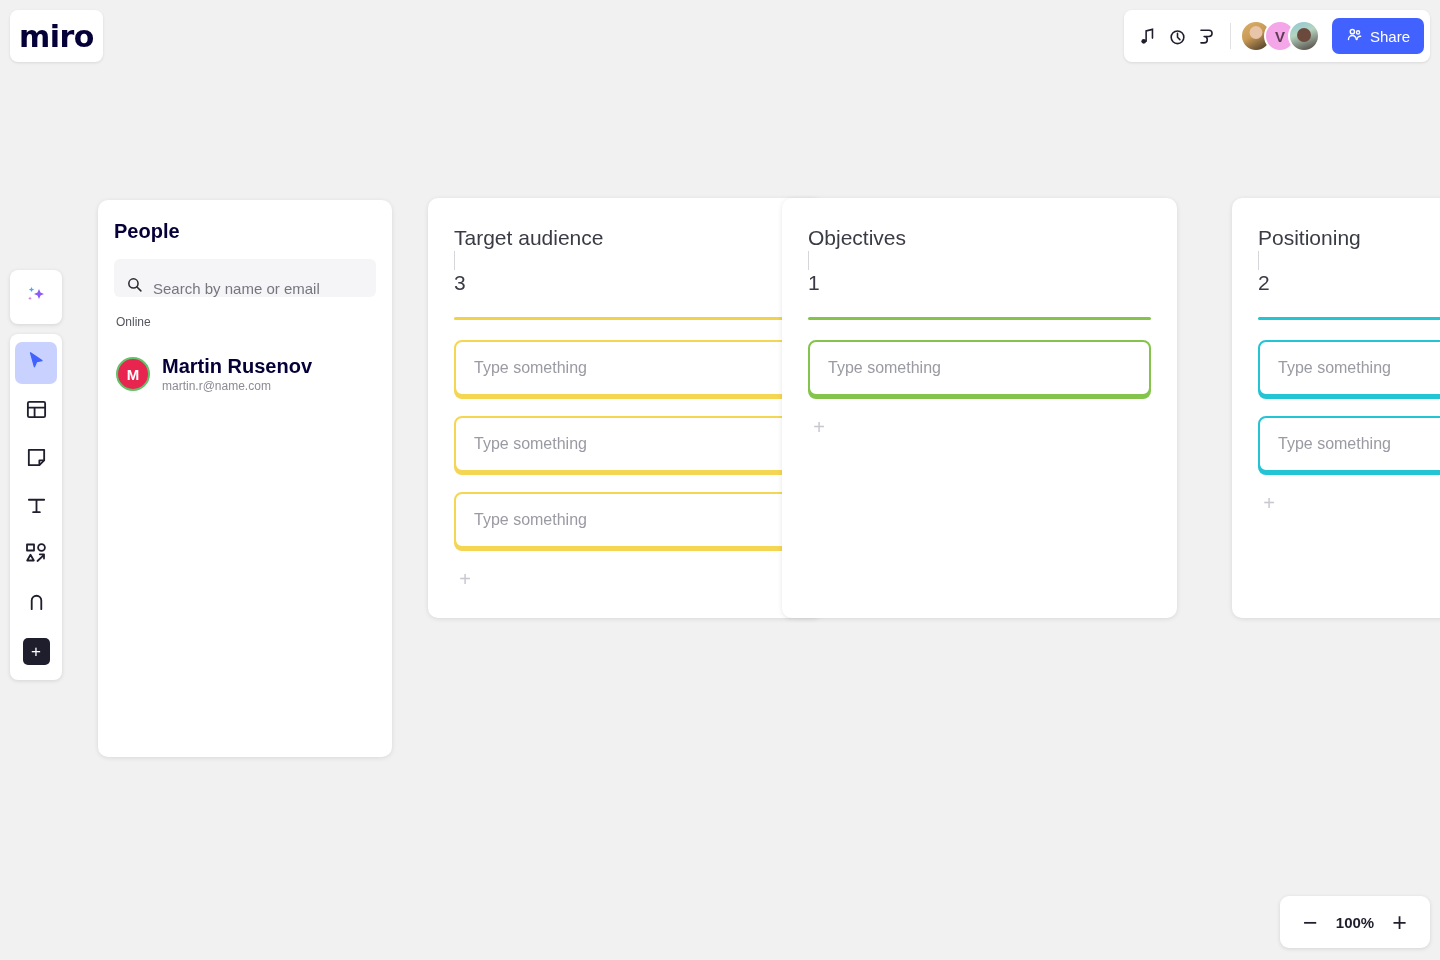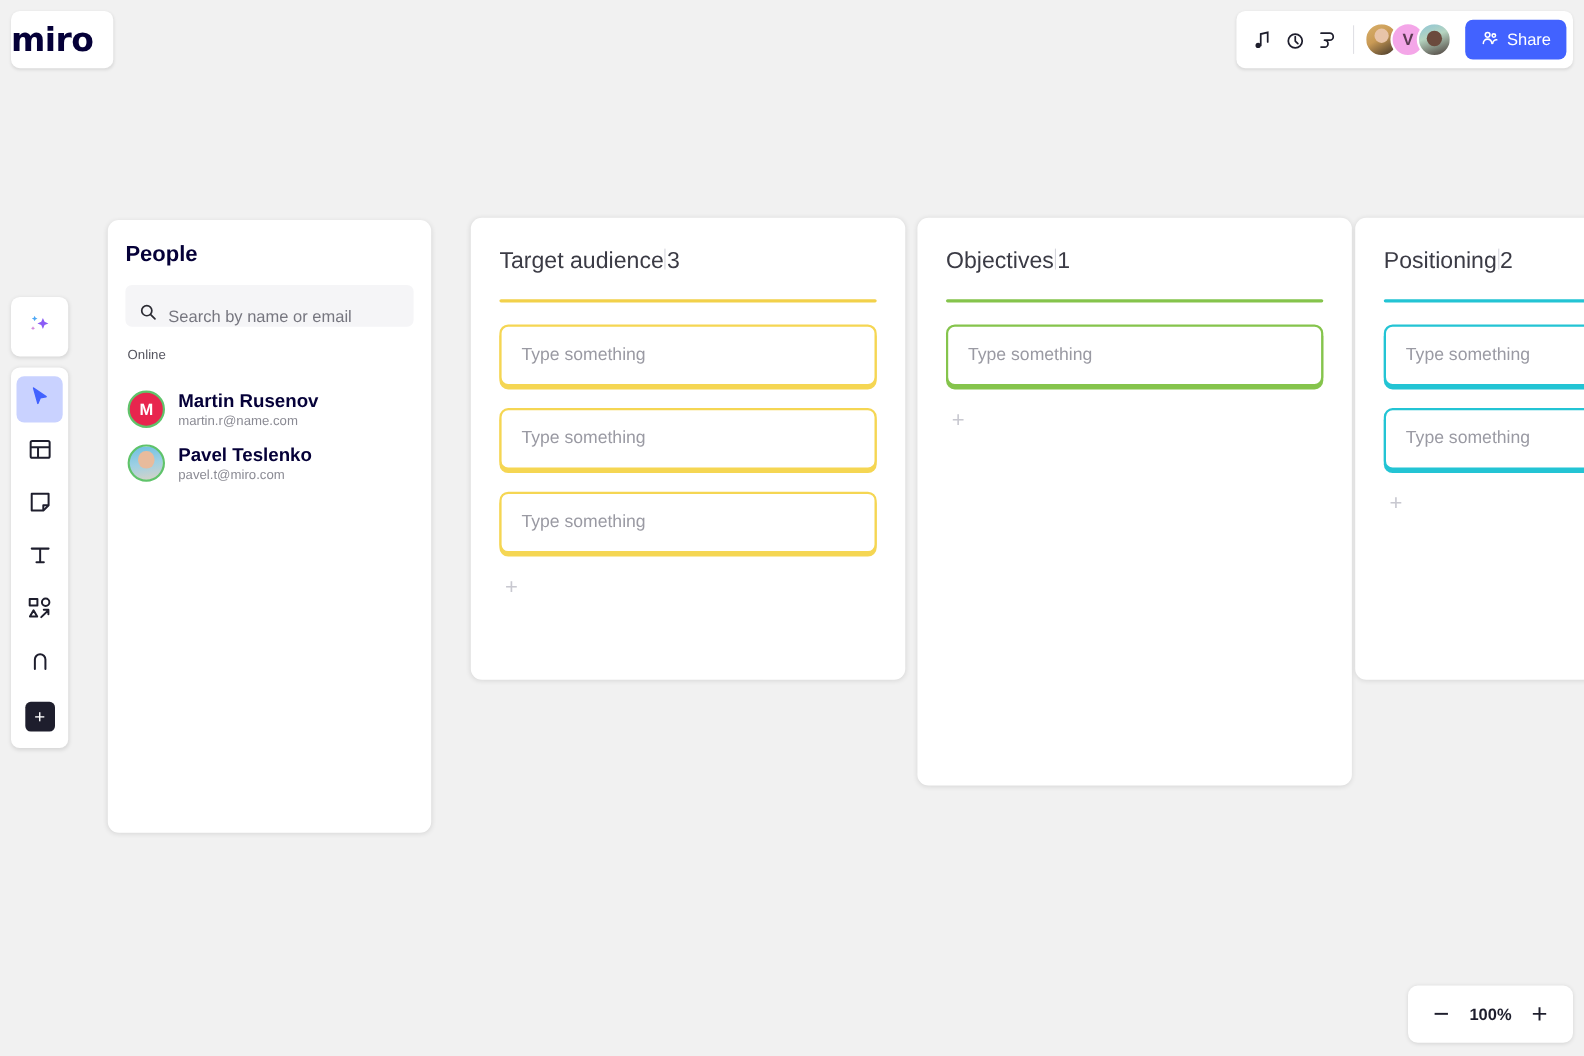--- a/index.html
+++ b/index.html
@@ -9,21 +9,21 @@
     font-family: "Liberation Sans", sans-serif;
     overflow: hidden;
     position: relative;
   }
 
   
   #logo-card {
     position: absolute; left: 10px; top: 10px;
     width: 93px; height: 52px;
     background: #fff; border-radius: 8px;
-    display: flex; align-items: center; justify-content: flex-start;
+    display: flex; align-items: center; justify-content: center;
     box-shadow: 0 1px 3px rgba(0,0,0,.10);
   }
   #logo-text {
     font-size: 30px; font-weight: 700; letter-spacing: -0.5px;
     color: #050038; font-family: "DejaVu Sans", sans-serif;
   }
 
   
   #header-right {
     position: absolute; right: 10px; top: 10px; height: 52px;
@@ -124,34 +124,34 @@
     content: ""; position: absolute; left: 50%; top: 14%;
     width: 15px; height: 16px; border-radius: 48%;
     background: #e8bb9c; transform: translateX(-50%);
   }
   .pav-steph { background: linear-gradient(160deg,#2a2218 0%,#6a5230 45%,#1d1a14 100%); }
   .pav-steph::after {
     content: ""; position: absolute; left: 50%; top: 18%;
     width: 12px; height: 13px; border-radius: 50%;
     background: #3e7ba8; transform: translateX(-50%);
   }
-  .person-name { font-size: 17px; font-weight: 700; color: #050038; line-height: 1.25; }
+  .person-name { font-size: 20px; font-weight: 700; color: #050038; line-height: 1.25; }
   .person-email { font-size: 12px; color: #8b8b94; line-height: 1.3; }
 
   
   .column {
     position: absolute; top: 198px;
     background: #fff; border-radius: 10px;
     box-shadow: 0 1px 5px rgba(0,0,0,.10);
     padding: 28px 26px 24px 26px;
   }
   #col-target { left: 428px; width: 395px; height: 420px; }
-  #col-objectives { left: 834px; width: 395px; height: 516px; }
+  #col-objectives { left: 782px; width: 395px; height: 420px; }
   #col-positioning { left: 1232px; width: 395px; height: 420px; }
-  .col-head { display: flex; gap: 1px; }
+  .col-head { display: flex; gap: 1px; flex-direction: column; }
   .col-title { font-size: 21px; color: #3b3b45; font-weight: 400; }
   .col-divider { width: 1px; height: 19px; background: #d5d5dc; }
   .col-count { font-size: 21px; color: #3b3b45; }
   .col-rule { height: 3px; border-radius: 2px; margin: 22px 0 20px 0; }
   .card-input {
     height: 56px; border-radius: 8px; background: #fff;
     display: flex; align-items: center; padding: 0 18px;
     font-size: 16px; color: #9a9aa3; margin-bottom: 20px;
     cursor: text;
   }
@@ -304,27 +304,20 @@
   <div id="online-label">Online</div>
 
   <div class="person">
     <div class="person-av pav-martin">M</div>
     <div>
       <div class="person-name">Martin Rusenov</div>
       <div class="person-email">martin.r@name.com</div>
     </div>
   </div>
 
-  <div class="person">
-    <div class="person-av pav-pavel"></div>
-    <div>
-      <div class="person-name">Pavel Teslenko</div>
-      <div class="person-email">pavel.t@miro.com</div>
-    </div>
-  </div>
 
 </div>
 
 <div class="column accent-yellow" id="col-target">
   <div class="col-head">
     <span class="col-title">Target audience</span>
     <span class="col-divider"></span>
     <span class="col-count">3</span>
   </div>
   <div class="col-rule"></div>

